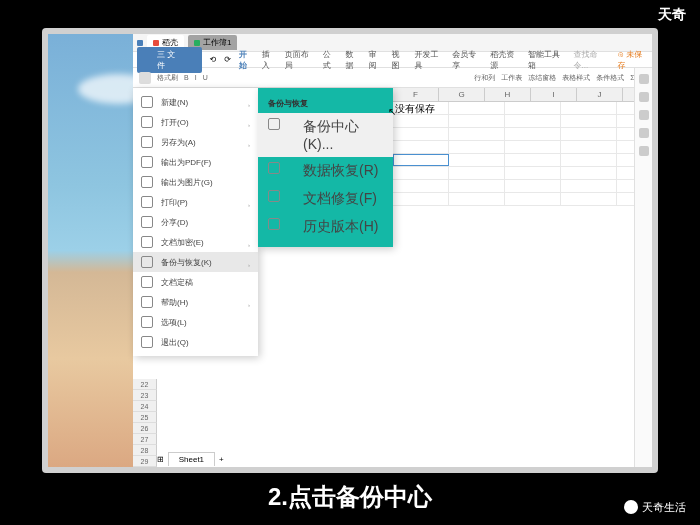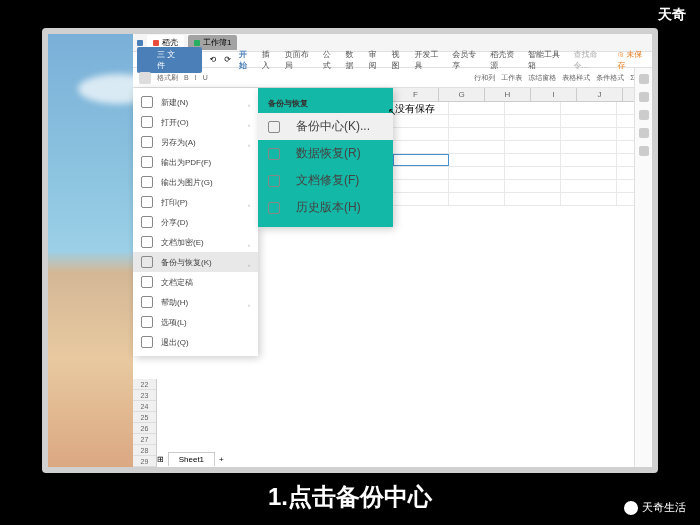--- a/index.html
+++ b/index.html
@@ -21,37 +21,37 @@
 .ribbonrow{height:20px;display:flex;align-items:center;padding:0 6px;gap:6px;border-bottom:1px solid #e0e0e0;color:#666;font-size:7px}
 .ric{width:12px;height:12px;background:#ddd;border-radius:2px}
 .main{flex:1;display:flex;position:relative}
 .filemenu{position:absolute;top:0;left:0;width:125px;background:#fff;box-shadow:2px 2px 8px rgba(0,0,0,0.2);z-index:10;padding:4px 0}
 .fmitem{display:flex;align-items:flex-end;padding:4px 8px;gap:8px;font-size:8px;color:#444}
 .fmitem.sel{background:#e8e8e8}
 .fmicon{width:12px;height:12px;border:1px solid #888;border-radius:2px;flex-shrink:0}
 .fmarrow{margin-left:auto;font-size:6px;color:#999}
 .submenu{position:absolute;top:0;left:125px;width:135px;background:#14b8a6;box-shadow:2px 2px 8px rgba(0,0,0,0.2);z-index:11;padding:6px 0}
 .smtitle{padding:4px 10px;font-size:8px;color:#333;font-weight:bold}
-.smitem{display:flex;align-items:center;padding:5px 10px;gap:16px;font-size:12px;color:#444}
+.smitem{display:flex;align-items:flex-start;padding:5px 10px;gap:23px;font-size:14px;color:#444}
 .smitem.hov{background:#f0f0f0}
 .smicon{width:12px;height:12px;border:1px solid #888;border-radius:2px;flex-shrink:0}
 .sheet{flex:1;margin-left:260px;background:#fff}
 .colheads{display:flex;height:14px;background:#f0f0f0;border-bottom:1px solid #ccc}
 .ch{width:46px;text-align:center;border-right:1px solid #ccc;font-size:8px;color:#666;line-height:14px}
 .row{display:flex;height:13px;border-bottom:1px solid #e8e8e8}
 .cell{width:56px;border-right:1px solid #e8e8e8;font-size:10px;padding:0 2px;line-height:13px}
 .cell.sel{border:1.5px solid #4a90d0}
 .rownums{position:absolute;left:0;bottom:0;width:24px;background:#f0f0f0}
 .rn{height:11px;border-bottom:1px solid #ddd;border-right:1px solid #ccc;text-align:center;font-size:7px;color:#666;line-height:11px}
 .sheettabs{position:absolute;bottom:0;left:24px;height:16px;display:flex;align-items:center;gap:4px;font-size:8px}
 .stab{padding:2px 10px;background:#fff;border:1px solid #ccc;border-bottom:none}
 .rsidebar{position:absolute;right:0;top:34px;bottom:0;width:18px;background:#fafafa;border-left:1px solid #e0e0e0;display:flex;flex-direction:column;align-items:center;gap:8px;padding-top:6px}
 .rsic{width:10px;height:10px;background:#ccc;border-radius:2px}
 .caption{position:absolute;bottom:12px;left:50%;transform:translateX(-50%);color:#fff;font-size:24px;font-weight:bold;text-shadow:2px 2px 4px rgba(0,0,0,0.8);z-index:50}
-.watermark{position:absolute;bottom:10px;right:14px;color:#fff;font-size:11px;z-index:51;display:flex;align-items:flex-end;gap:4px}
+.watermark{position:absolute;bottom:10px;right:14px;color:#fff;font-size:11px;z-index:51;display:flex;align-items:flex-start;gap:4px}
 .watermark::before{content:"";width:14px;height:14px;background:#fff;border-radius:50%;display:inline-block}
 .topwm{position:absolute;top:6px;right:14px;color:#fff;font-size:14px;font-weight:bold}
 .cursor{position:absolute;top:72px;left:340px;z-index:20;font-size:10px;color:#000}
 </style>
 </head>
 <body>
 
 <div class="topwm">天奇</div>
 
 <div class="frame">
@@ -292,16 +292,16 @@
 <div class="rsic"></div>
 </div>
 
 </div>
 
 <div class="cursor">↖</div>
 
 </div>
 </div>
 
-<div class="caption">1.点击备份中心</div>
+<div class="caption">2.点击备份中心</div>
 <div class="watermark">
     <span>天奇生活</span>
   </div>
 
 </body></html>

